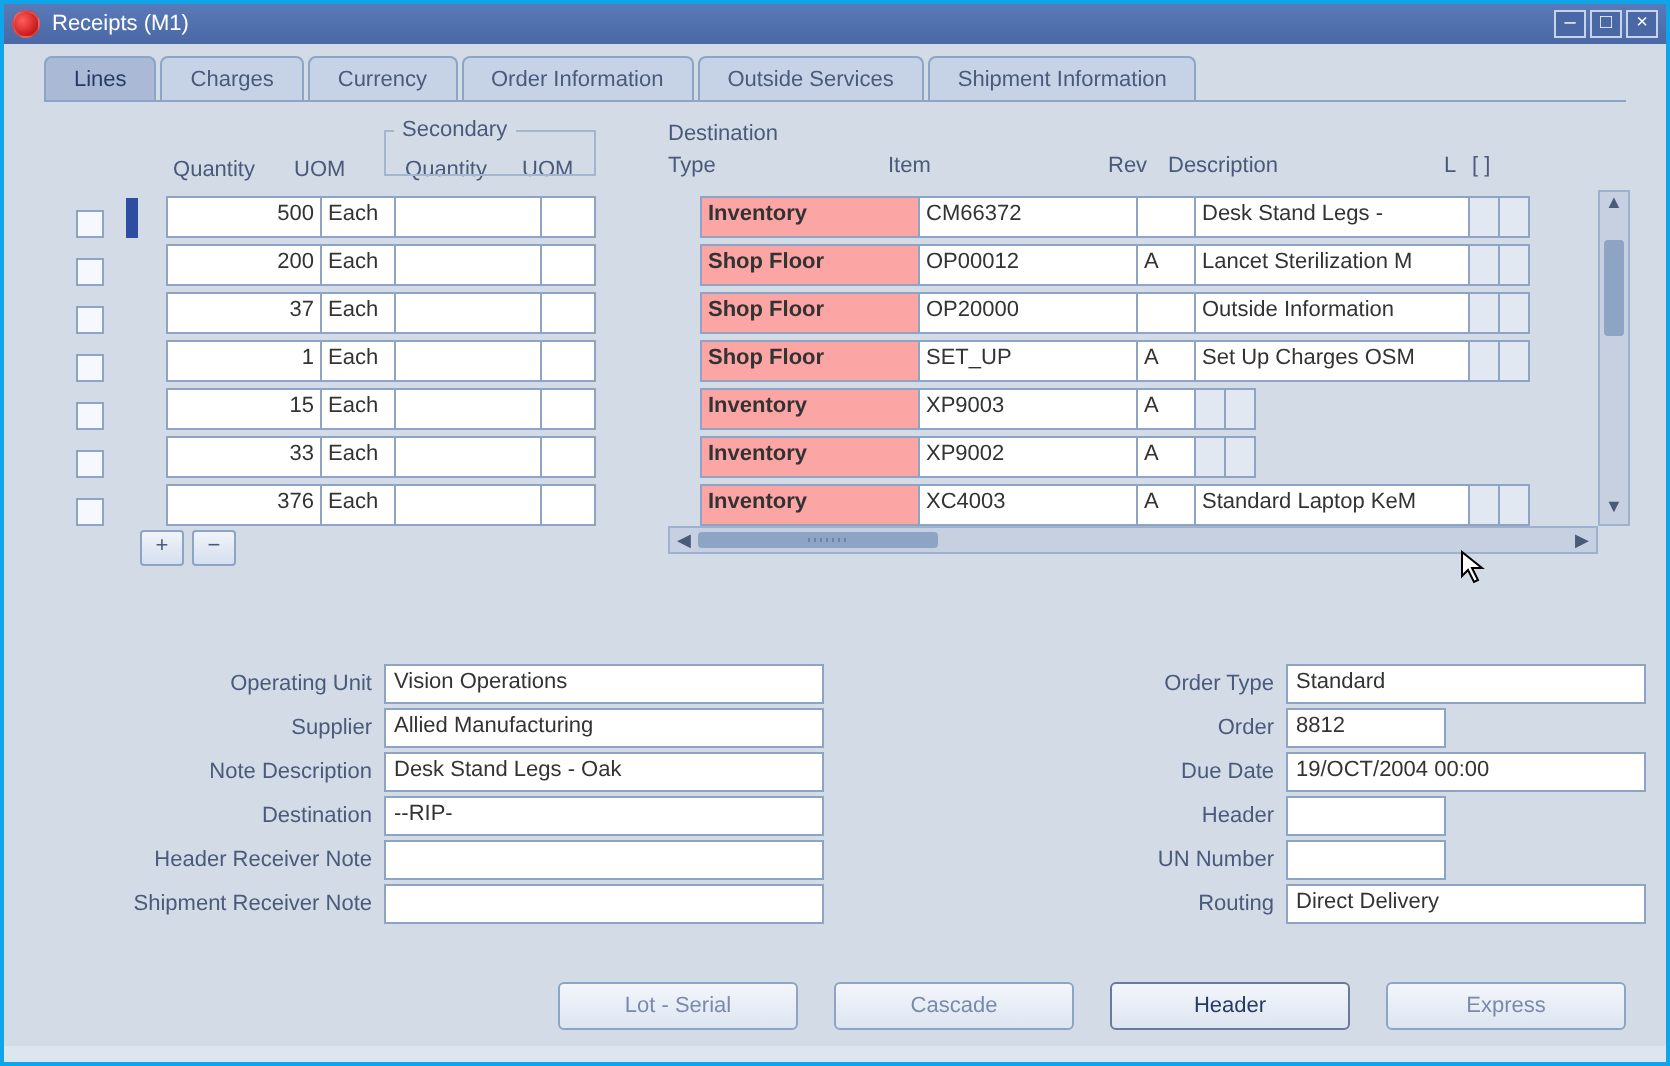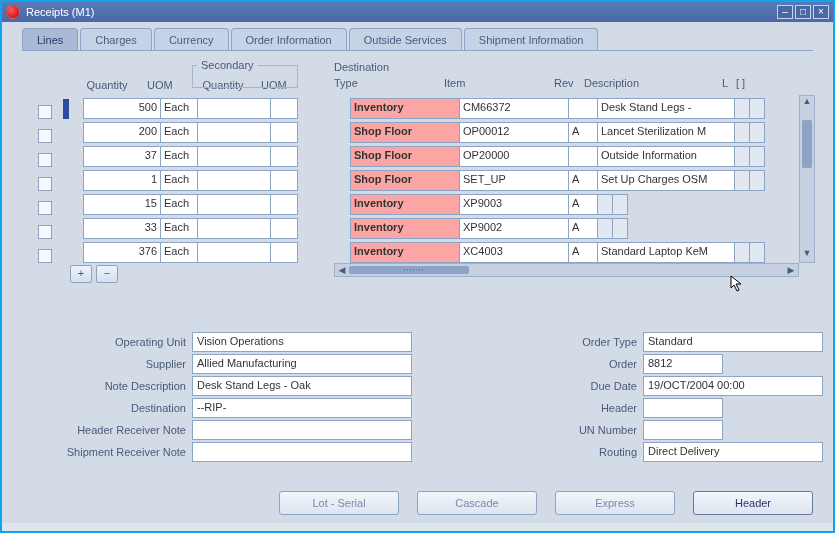--- a/index.html
+++ b/index.html
@@ -559,19 +559,19 @@
       <div class="lbl">Shipment Receiver Note</div>
       <div class="fld"></div>
       <div class="spacer"></div>
       <div class="lbl">Routing</div>
       <div class="fld">Direct Delivery</div>
     </div>
 
     <div class="buttons">
       <div class="btn">Lot - Serial</div>
       <div class="btn">Cascade</div>
+      <div class="btn primary">Header</div>
       <div class="btn">Express</div>
-      <div class="btn primary">Header</div>
     </div>
 
   </div>
   <div class="statusbar"></div>
 </div>
 
 </body></html>

